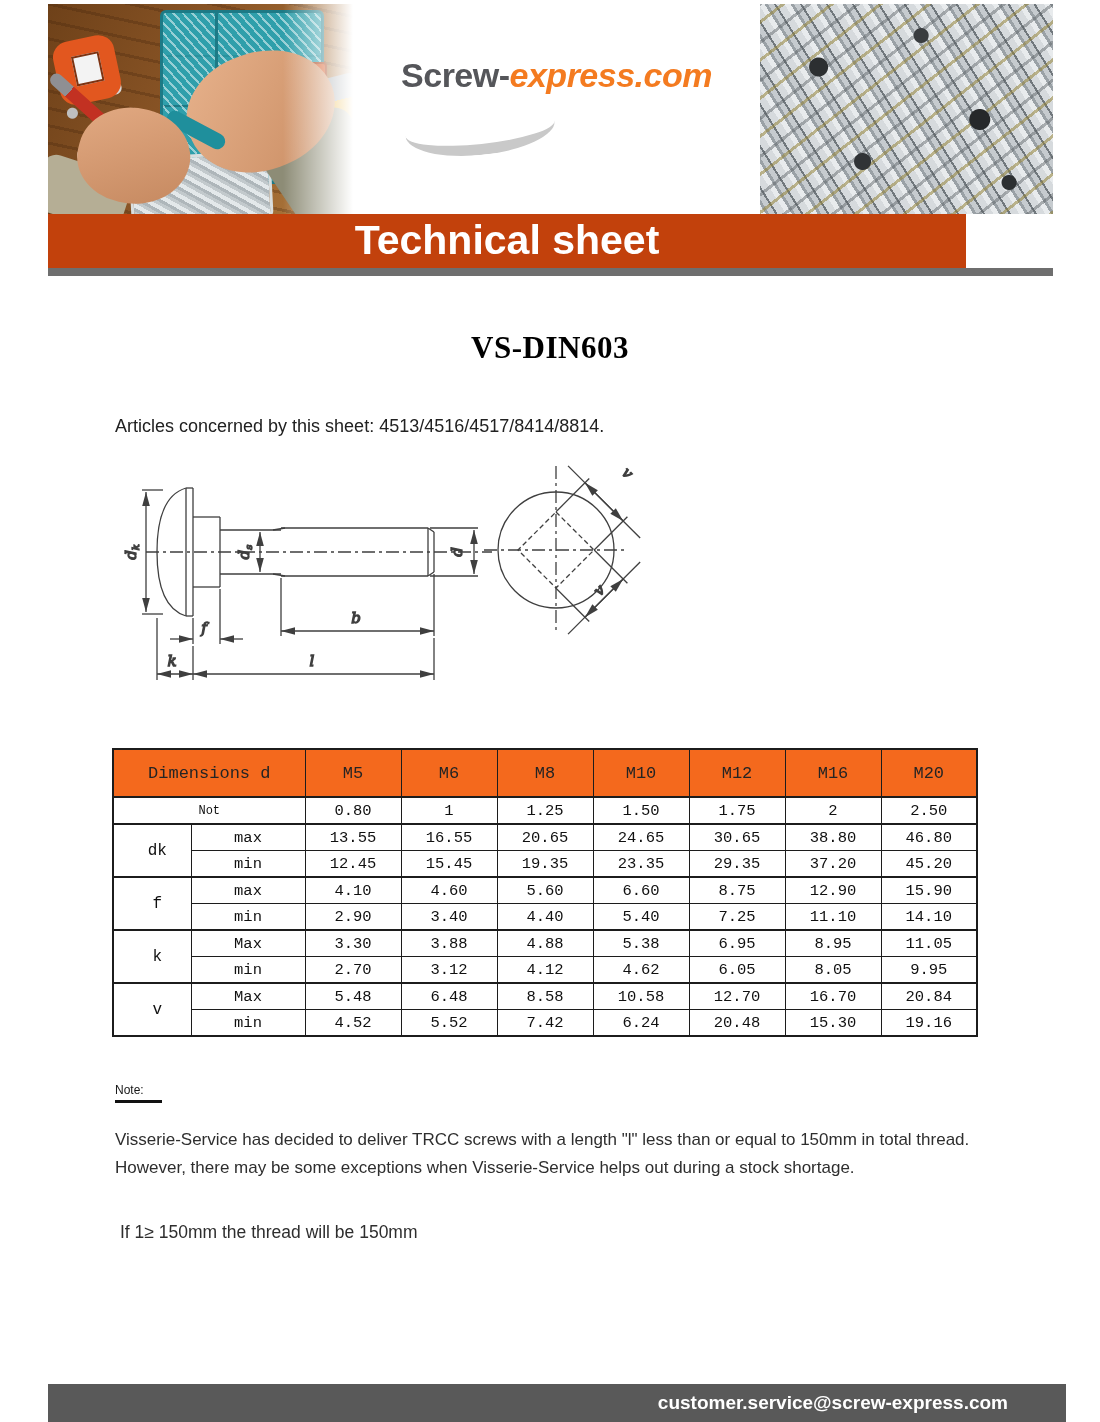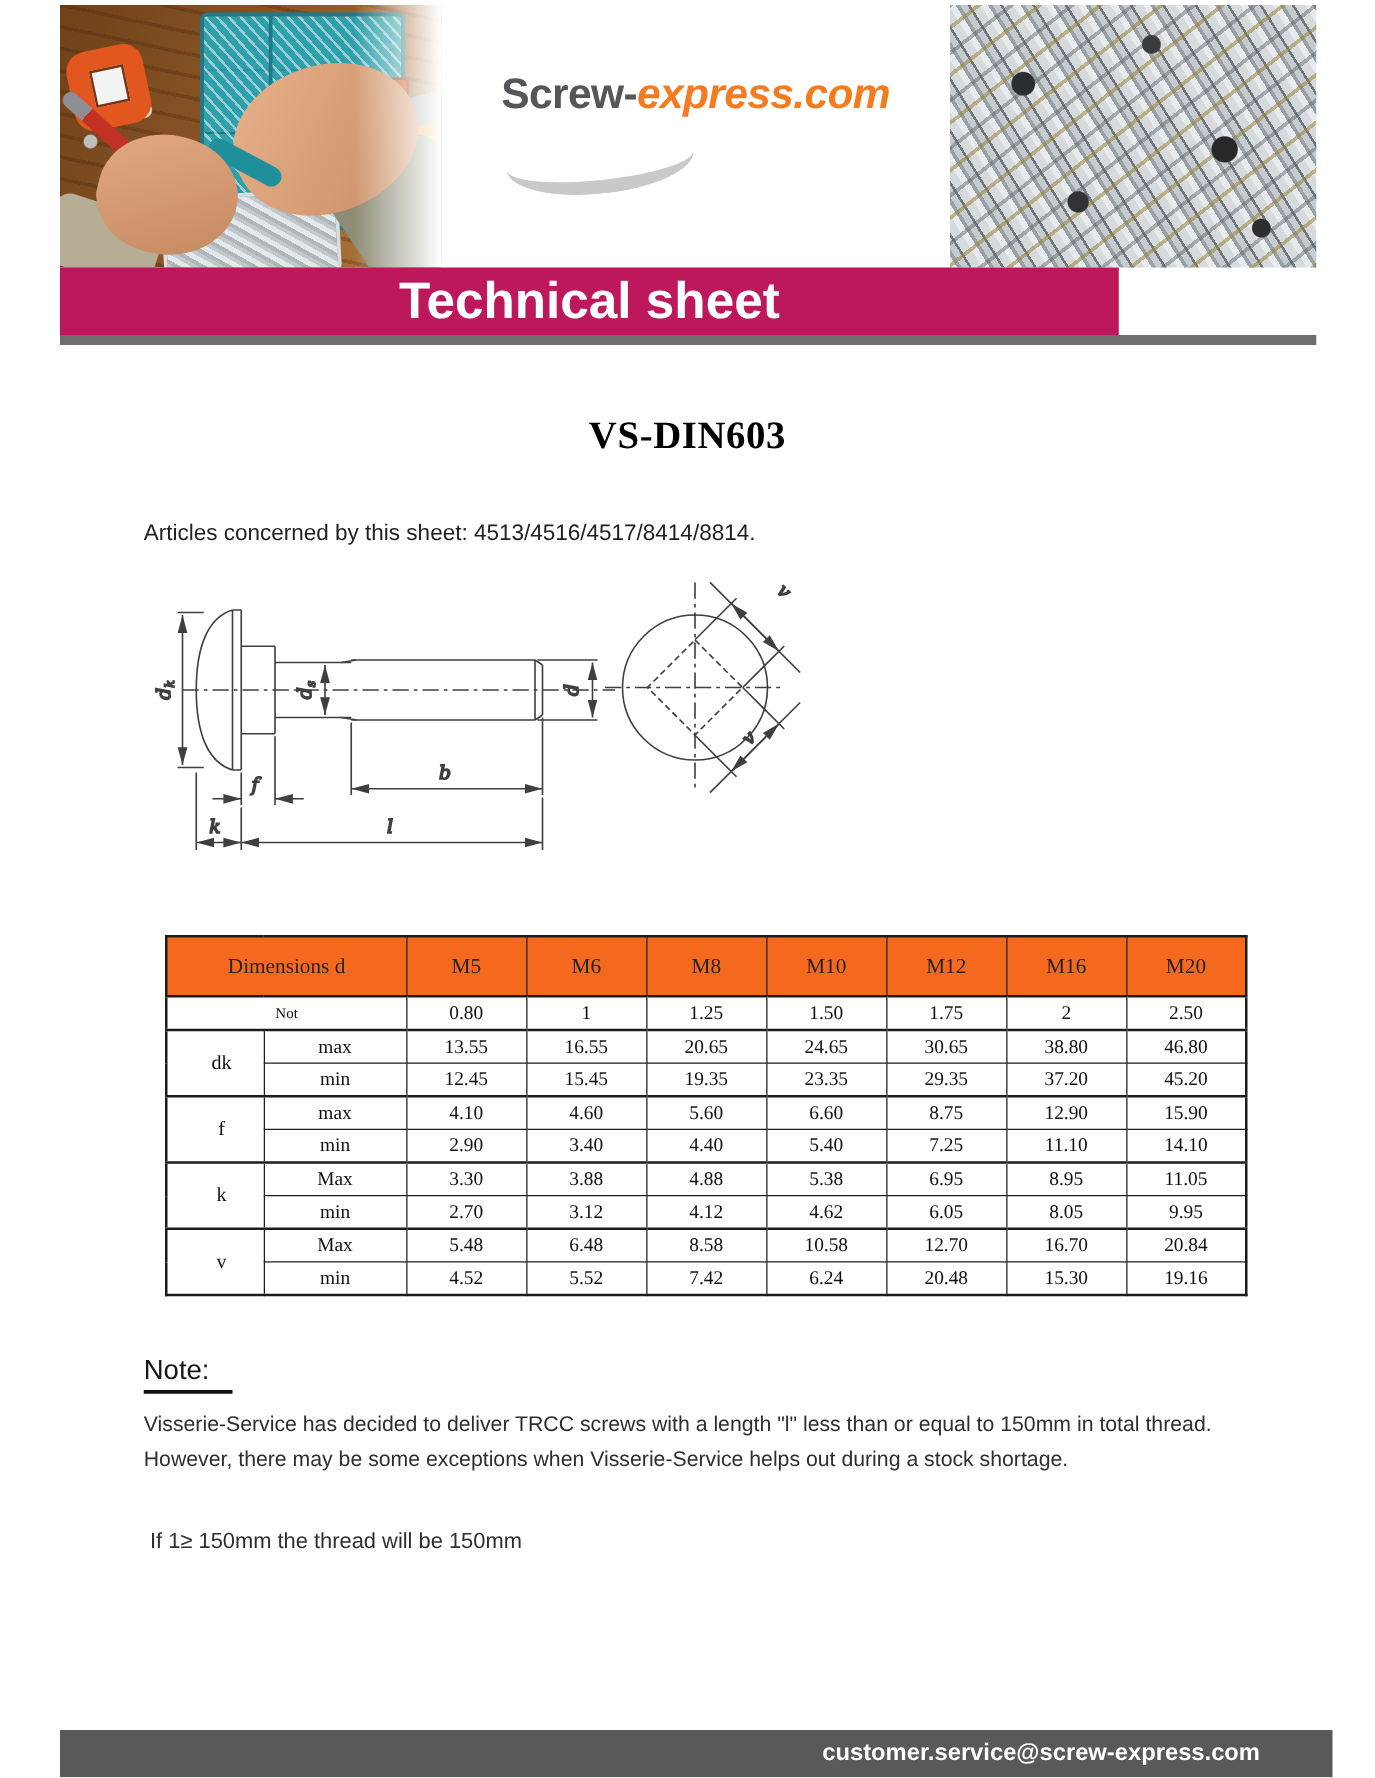--- a/index.html
+++ b/index.html
@@ -49,48 +49,48 @@
   .fade-right{position:absolute;right:0;top:0;width:70px;height:100%;background:linear-gradient(to right, rgba(255,255,255,0), #ffffff);}
   
   .logo-block{position:relative;margin:52px auto 0;width:fit-content;}
   .logo-text{font-size:34px;font-weight:bold;letter-spacing:-0.5px;white-space:nowrap;}
   .logo-screw{color:#55565a;}
   .logo-express{color:#f47b20;font-style:italic;}
   .logo-swoosh{position:absolute;left:4px;top:46px;width:150px;height:42px;border-radius:50%;
                border-bottom:11px solid #c9c9c9;transform:rotate(-6deg);}
 
   
-  .banner{position:absolute;left:48px;top:214px;width:847px;height:54px;background:#be185d;
+  .banner{position:absolute;left:48px;top:214px;width:918px;height:54px;background:#c2410c;
           color:#fff;font-size:41px;font-weight:bold;text-align:center;line-height:52px;letter-spacing:0px;}
   .banner-shadow{position:absolute;left:48px;top:268px;width:1005px;height:8px;background:#6e6e6e;}
 
   
   .doc-title{position:absolute;left:0;top:330px;width:1100px;margin:0;text-align:center;
              font-family:"Liberation Serif", serif;font-weight:bold;font-size:31px;letter-spacing:0.5px;color:#000;}
   .articles{position:absolute;left:115px;top:416px;margin:0;font-size:18px;color:#212121;text-align:right;}
 
   
   .drawing{position:absolute;left:100px;top:452px;width:565px;height:245px;}
   .drawing svg{display:block;}
   .dr-label{font-family:"DejaVu Serif", serif;font-style:italic;font-size:15px;fill:#3f3f3f;}
 
   
-  .dim-table{position:absolute;left:132px;top:748px;border-collapse:collapse;table-layout:fixed;
-             font-family:Liberation Serif, serif;}
+  .dim-table{position:absolute;left:112px;top:748px;border-collapse:collapse;table-layout:fixed;
+             font-family:Liberation Mono, monospace;}
   .dim-table th,.dim-table td{border:1px solid #1c1c1c;text-align:center;vertical-align:middle;padding:0;}
   .dim-table{border:2px solid #1c1c1c;}
   .dim-table th{height:46px;background:#f4691d;font-size:17px;font-weight:normal;color:#242424;}
   .dim-table td{height:25px;font-size:15.5px;color:#101010;}
   .dim-table td.letter{font-size:16px;padding-left:10px;}
   .dim-table td.not-cell{font-size:12px;}
   .dim-table tr.grp td{border-top-width:2px;}
   .dim-table tr.not-row td{border-top-width:2px;}
 
   
-  .note-label{position:absolute;left:115px;top:1083px;font-size:22px;color:#161616;
+  .note-label{position:absolute;left:115px;top:1083px;font-size:12px;color:#161616;
               border-bottom:3px solid #111;padding:0 18px 3px 0;}
   .note-paragraph{position:absolute;left:115px;top:1126px;width:862px;margin:0;
                   font-size:17px;line-height:1.62;color:#2e2e2e;}
   .thread-line{position:absolute;left:120px;top:1222px;margin:0;font-size:17.5px;color:#2e2e2e;}
 
   
   .footer{position:absolute;left:48px;top:1384px;width:1018px;height:38px;background:#595959;
           color:#fff;text-align:right;line-height:38px;font-size:19px;font-weight:bold;padding-right:0;}
   .footer span{margin-right:58px;}
 </style>

